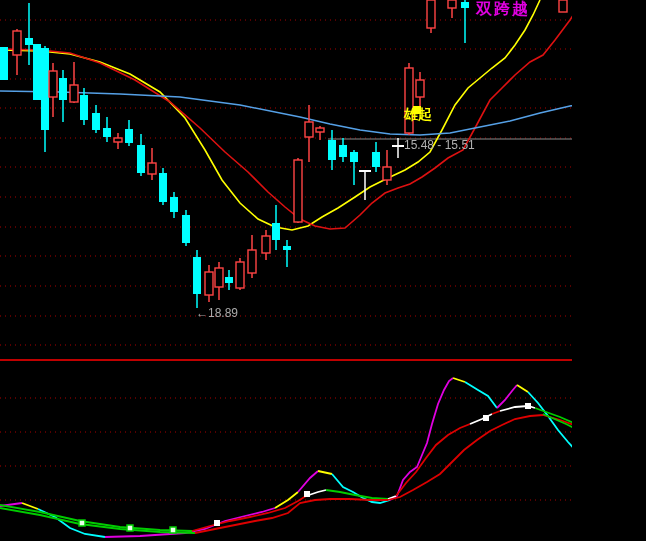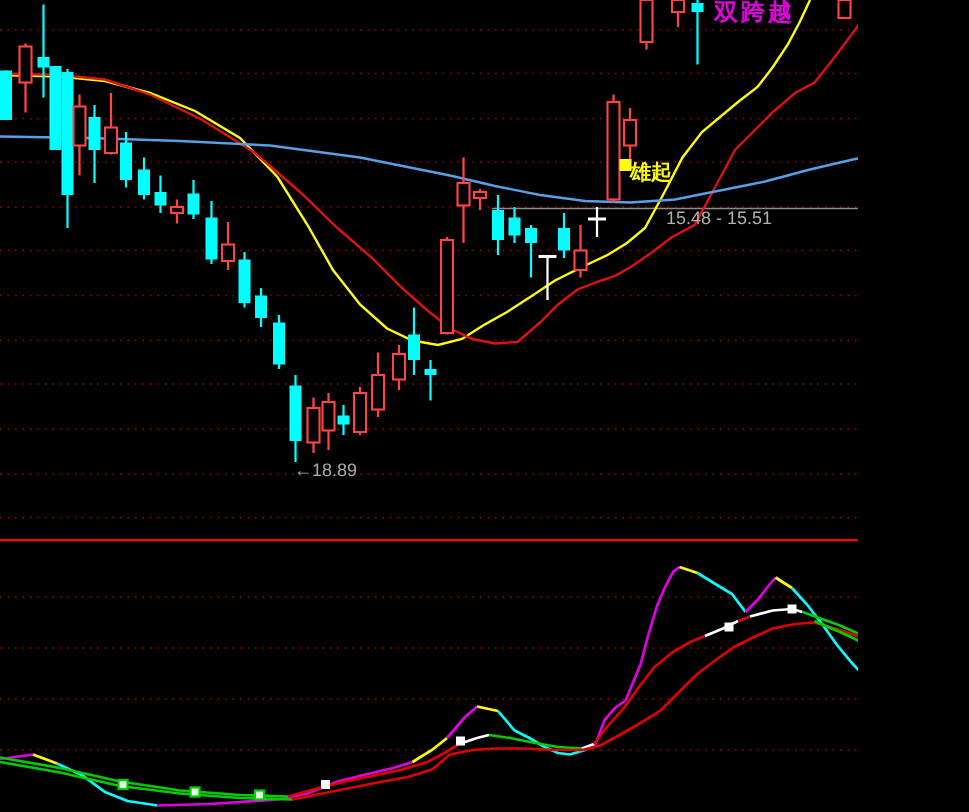--- a/index.html
+++ b/index.html
@@ -1,22 +1,22 @@
 <!DOCTYPE html>
 <html><head>
 <meta charset="utf-8">
 <style>
   html,body{margin:0;padding:0;background:#000;}
   .screen{position:relative;width:572px;height:541px;background:#000;overflow:hidden;
           font-family:"Liberation Sans",sans-serif;}
   .screen svg{position:absolute;left:0;top:0;}
   .anno{position:absolute;white-space:nowrap;line-height:1;}
   .anno-strategy{left:476px;top:1px;color:#e000e0;font-size:16px;letter-spacing:2px;font-weight:bold;}
-  .anno-signal{left:420px;top:107px;color:#ffff00;font-size:14px;font-weight:bold;}
-  .anno-range{left:404px;top:139px;color:#b0b0b0;font-size:12px;margin-left:40px;}
+  .anno-signal{left:404px;top:107px;color:#ffff00;font-size:14px;font-weight:bold;}
+  .anno-range{left:404px;top:139px;color:#b0b0b0;font-size:12px;}
   .anno-low{left:196px;top:307px;color:#aaaaaa;font-size:12px;}
 </style>
 </head>
 <body>
 
 <div class="screen">
   <svg id="chart-svg" width="646" height="541">
       <line x1="0" y1="20" x2="646" y2="20" stroke="#aa0000" stroke-width="1" stroke-dasharray="1 4"></line>
       <line x1="0" y1="49" x2="646" y2="49" stroke="#aa0000" stroke-width="1" stroke-dasharray="1 4"></line>
       <line x1="0" y1="79" x2="646" y2="79" stroke="#aa0000" stroke-width="1" stroke-dasharray="1 4"></line>

